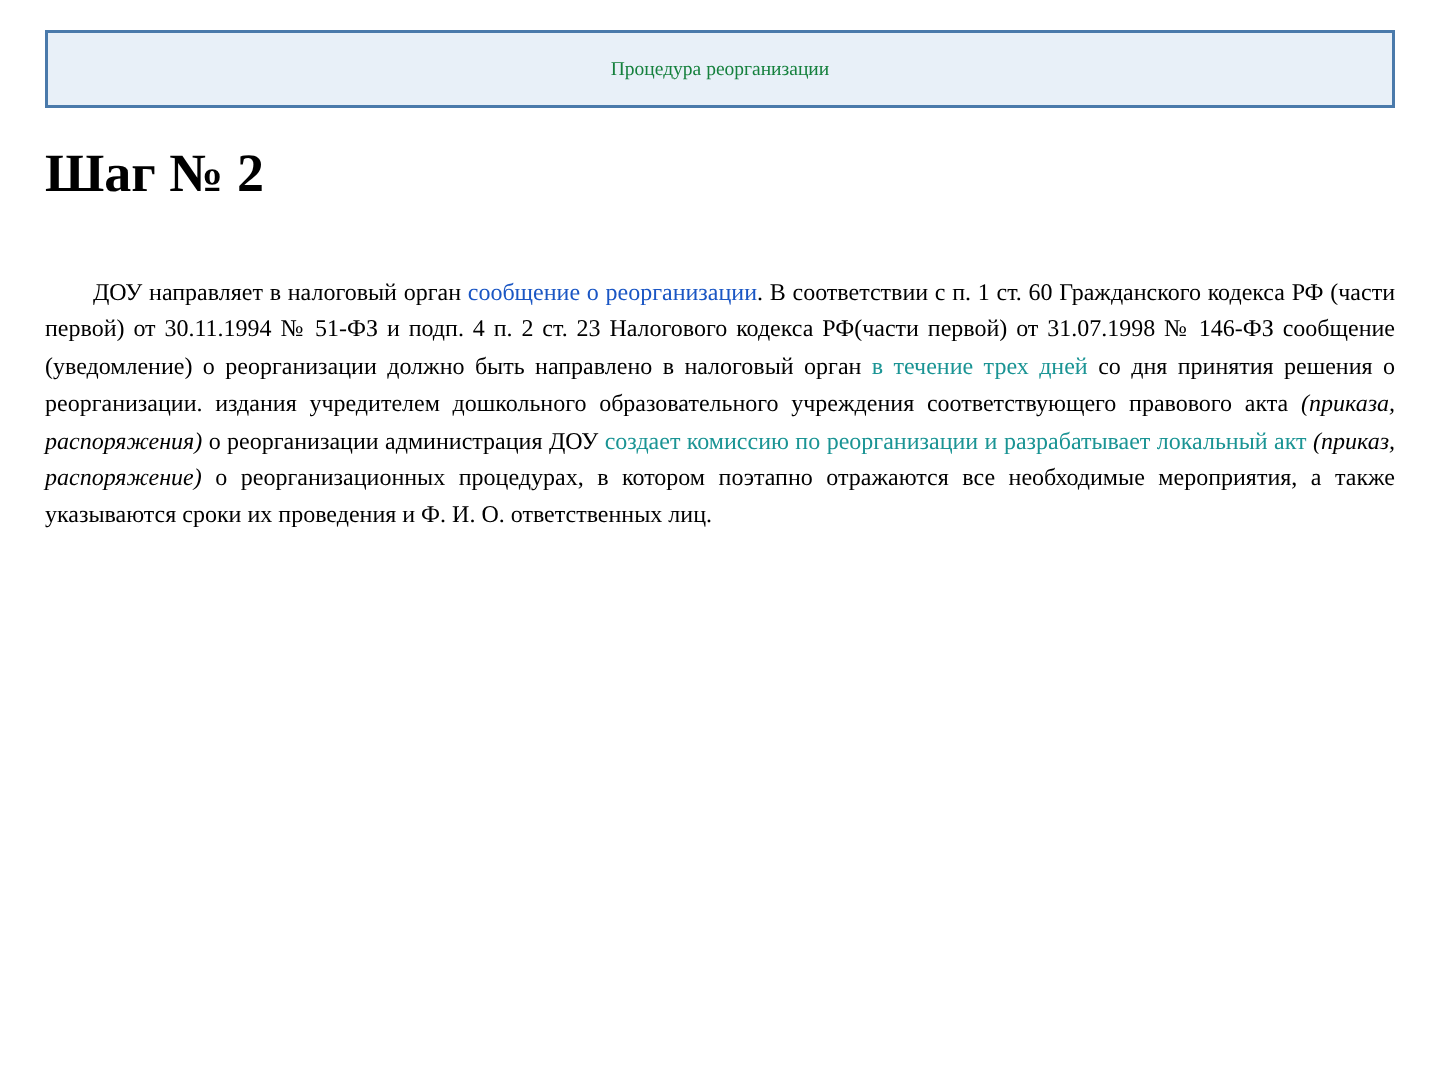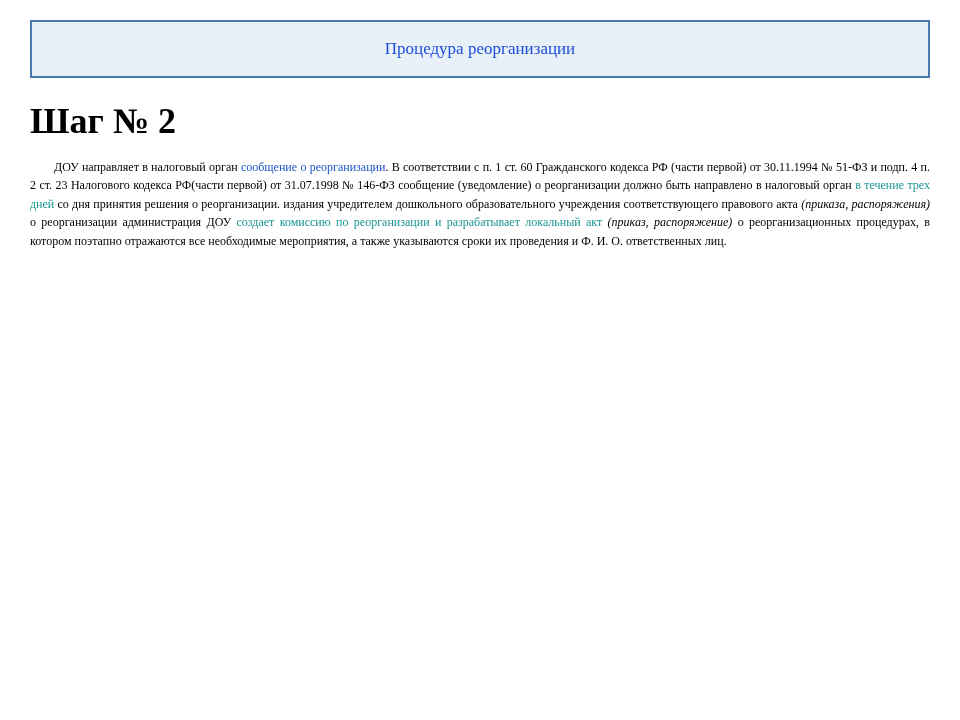--- a/index.html
+++ b/index.html
@@ -20,37 +20,37 @@
 
     .header-box {
       border: 2px solid #4a7aab;
       background-color: #e8f0f8;
       padding: 14px 20px;
       text-align: center;
       margin-bottom: 22px;
     }
 
     .header-title {
-      font-size: 17px;
-      color: #1d4ed8;
+      font-size: 13px;
+      color: #15803d;
       line-height: 1.5;
     }
 
     .step-heading {
       font-size: 36px;
       font-weight: bold;
       color: #000000;
-      margin-bottom: 16px;
     }
 
     .main-text {
-      font-size: 12px;
+      font-size: 16px;
       line-height: 1.55;
       text-align: justify;
       color: #000000;
+      margin-top: 48px;
     }
 
     .main-text p {
       text-indent: 2em;
     }
 
     .link-blue {
       color: #1a56c4;
       text-decoration: none;
     }

